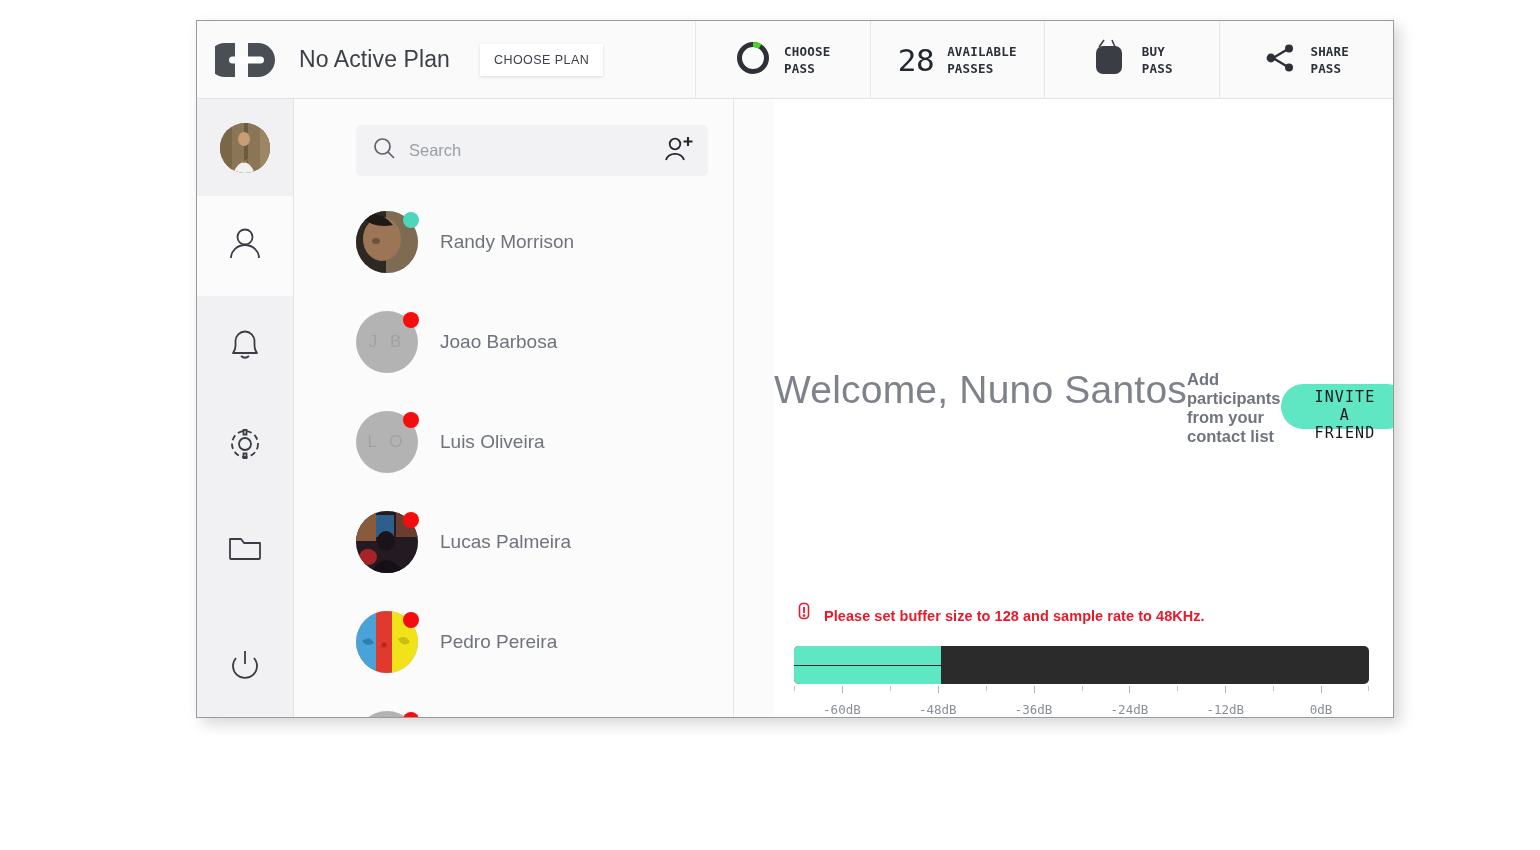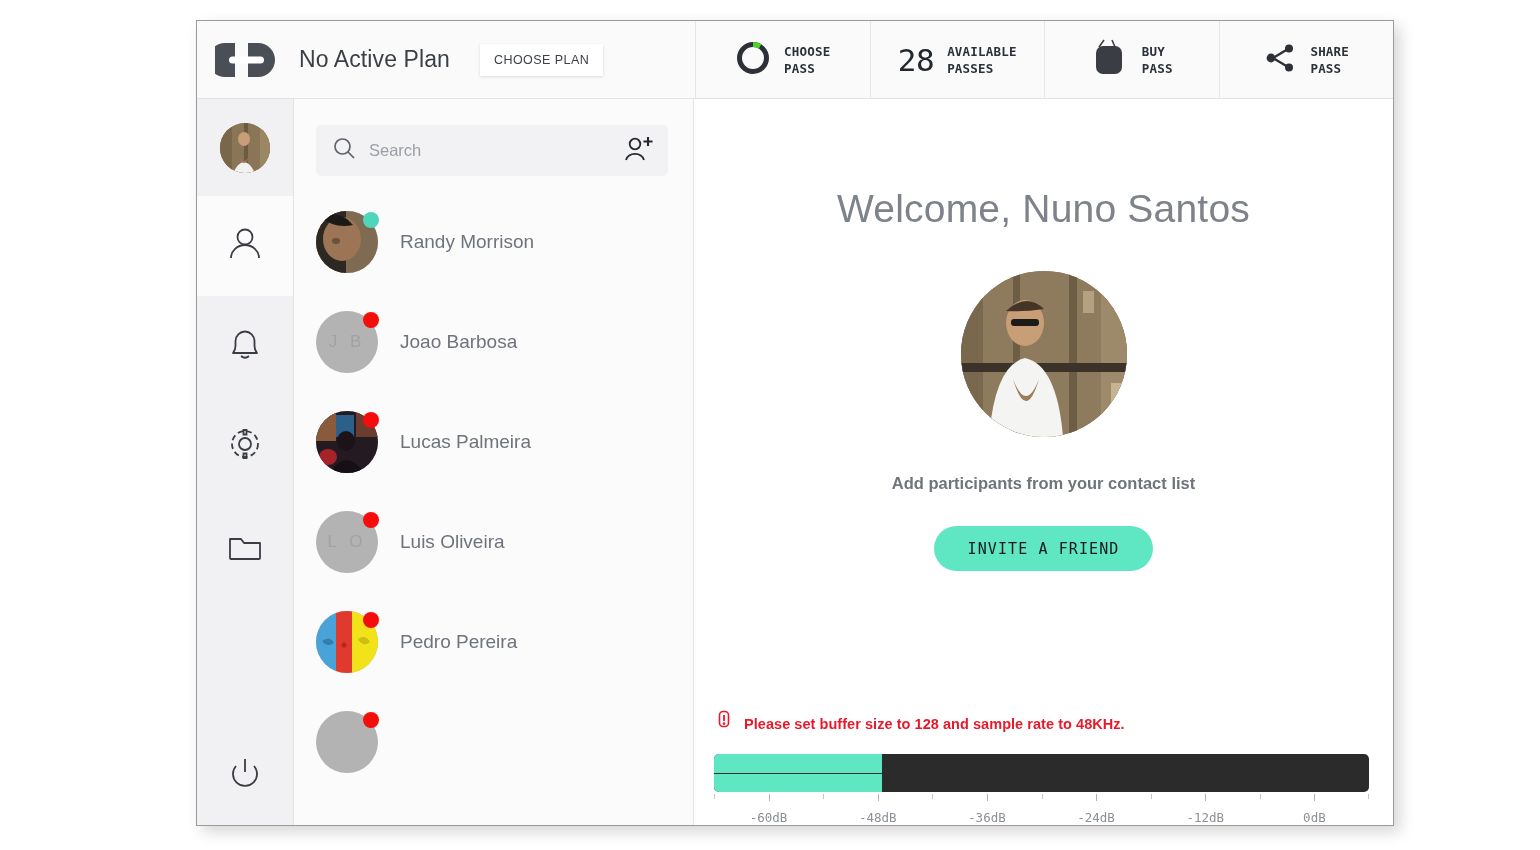--- a/index.html
+++ b/index.html
@@ -7,21 +7,21 @@
     width: 1540px; height: 850px;
     background: #ffffff;
     font-family: "Liberation Sans", sans-serif;
     overflow: hidden;
   }
 
   
   .app-window {
     position: absolute;
     left: 196px; top: 20px;
-    width: 1198px; height: 806px;
+    width: 1198px; height: 698px;
     background: #fbfbfc;
     border: 1px solid #9a9a9a;
     box-shadow: 6px 6px 14px rgba(0,0,0,.16);
     overflow: hidden;
     display: flex;
     flex-direction: column;
   }
 
   
   .topbar {
@@ -74,21 +74,21 @@
     font-weight: 700;
     white-space: nowrap;
   }
   .pass-count {
     font-family: "DejaVu Sans Mono", monospace;
     font-size: 31px; color: #23272e; font-weight: 400;
     letter-spacing: -.5px;
   }
 
   
-  .body-row { display: flex; flex: 1 1 auto; min-height: 0; }
+  .body-row { display: flex; flex: 1 1 auto; min-height: 0; gap: 40px; }
 
   
   .rail {
     flex: 0 0 97px;
     background: #f1f1f4;
     border-right: 1px solid #e3e3e6;
     display: flex; flex-direction: column; align-items: stretch;
   }
   .rail-avatar-cell {
     height: 97px; display: flex; align-items: center; justify-content: center;
@@ -163,21 +163,21 @@
 
   
   .main {
     flex: 1 1 auto;
     background: #ffffff;
     display: flex; flex-direction: column;
     min-width: 0; position: relative;
   }
   .main-center {
     flex: 1 1 auto;
-    display: flex; flex-direction: column; align-items: center;
+    display: flex; flex-direction: row; align-items: center;
     padding-top: 88px;
   }
   .welcome-title {
     font-size: 39px; font-weight: 400; color: #7e828a;
     letter-spacing: .2px; white-space: nowrap;
   }
   .hero-avatar {
     width: 166px; height: 166px; border-radius: 50%;
     overflow: hidden; margin-top: 40px; background: #8c7a62;
   }
@@ -429,43 +429,43 @@
               <span class="avatar-initials">J B</span>
             </div>
             <span class="status-dot" style="background:#f50c0c"></span>
           </div>
           <span class="contact-name">Joao Barbosa</span>
         </div>
 
         <div class="contact-row">
           <div class="avatar-wrap">
             <div class="avatar">
+              <span class="avatar-initials">L O</span>
+            </div>
+            <span class="status-dot" style="background:#f50c0c"></span>
+          </div>
+          <span class="contact-name">Luis Oliveira</span>
+        </div>
+
+        <div class="contact-row">
+          <div class="avatar-wrap">
+            <div class="avatar">
               <svg viewBox="0 0 62 62" width="62" height="62">
                 <rect width="62" height="62" fill="#241a22"></rect>
                 <rect x="0" y="0" width="20" height="30" fill="#8a5a3c"></rect>
                 <rect x="20" y="4" width="18" height="22" fill="#2c5f8a"></rect>
                 <rect x="40" y="0" width="22" height="26" fill="#6b3d2e"></rect>
                 <ellipse cx="30" cy="30" rx="9" ry="10" fill="#1b1318"></ellipse>
                 <path d="M14 62 q16 -26 34 0Z" fill="#161016"></path>
                 <ellipse cx="12" cy="46" rx="9" ry="8" fill="#a6232a"></ellipse>
               </svg>
             </div>
             <span class="status-dot" style="background:#f50c0c"></span>
           </div>
           <span class="contact-name">Lucas Palmeira</span>
-        </div>
-
-        <div class="contact-row">
-          <div class="avatar-wrap">
-            <div class="avatar">
-              <span class="avatar-initials">L O</span>
-            </div>
-            <span class="status-dot" style="background:#f50c0c"></span>
-          </div>
-          <span class="contact-name">Luis Oliveira</span>
         </div>
 
         <div class="contact-row">
           <div class="avatar-wrap">
             <div class="avatar">
               <svg viewBox="0 0 62 62" width="62" height="62">
                 <rect x="0" y="0" width="20" height="62" fill="#4aa3d8"></rect>
                 <rect x="20" y="0" width="16" height="62" fill="#e03a2f"></rect>
                 <rect x="36" y="0" width="26" height="62" fill="#f2e21a"></rect>
                 <path d="M6 30 q8 -6 12 2 q-7 5 -12 -2Z" fill="#2f7fae"></path>

